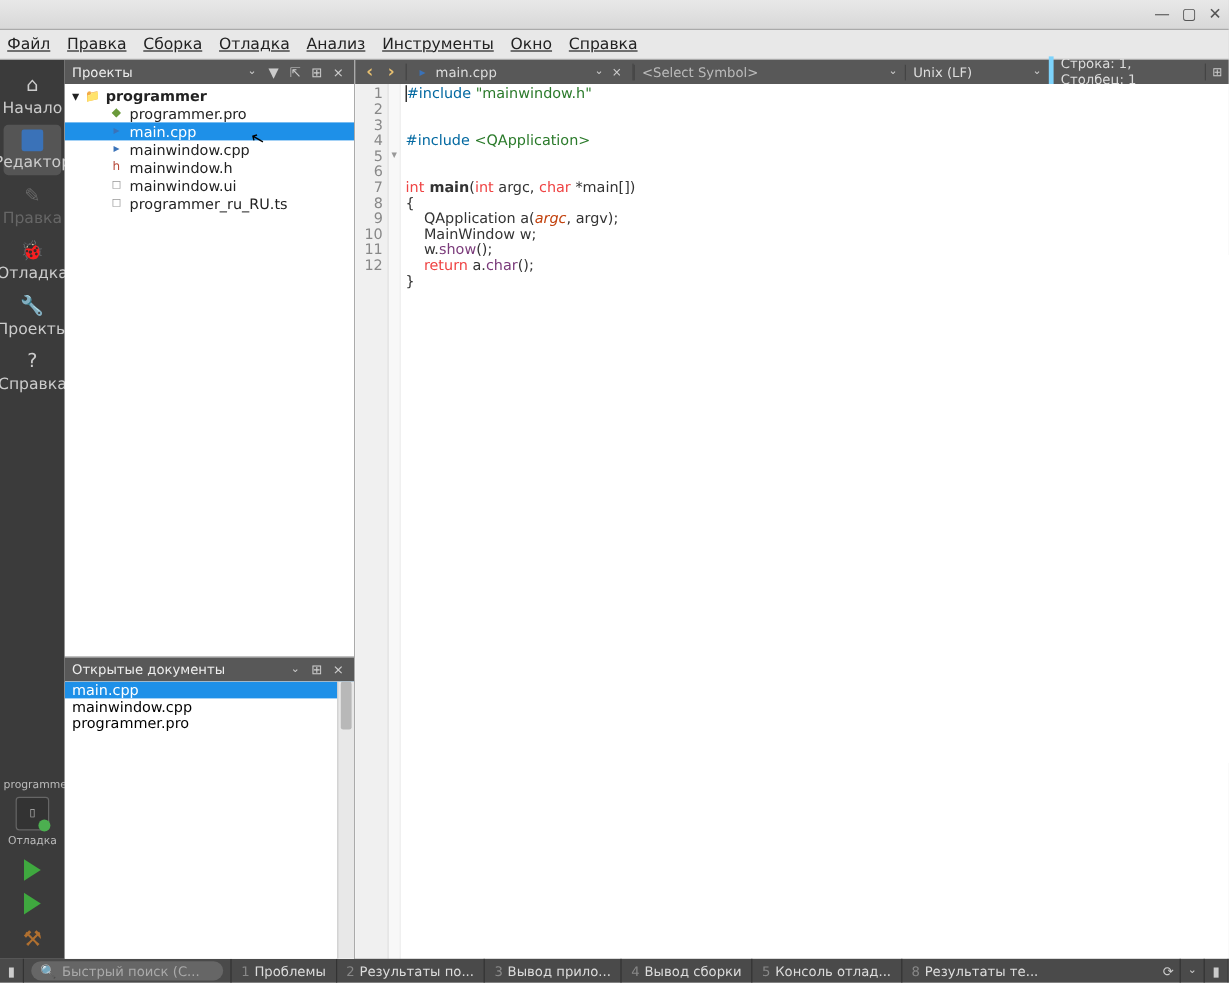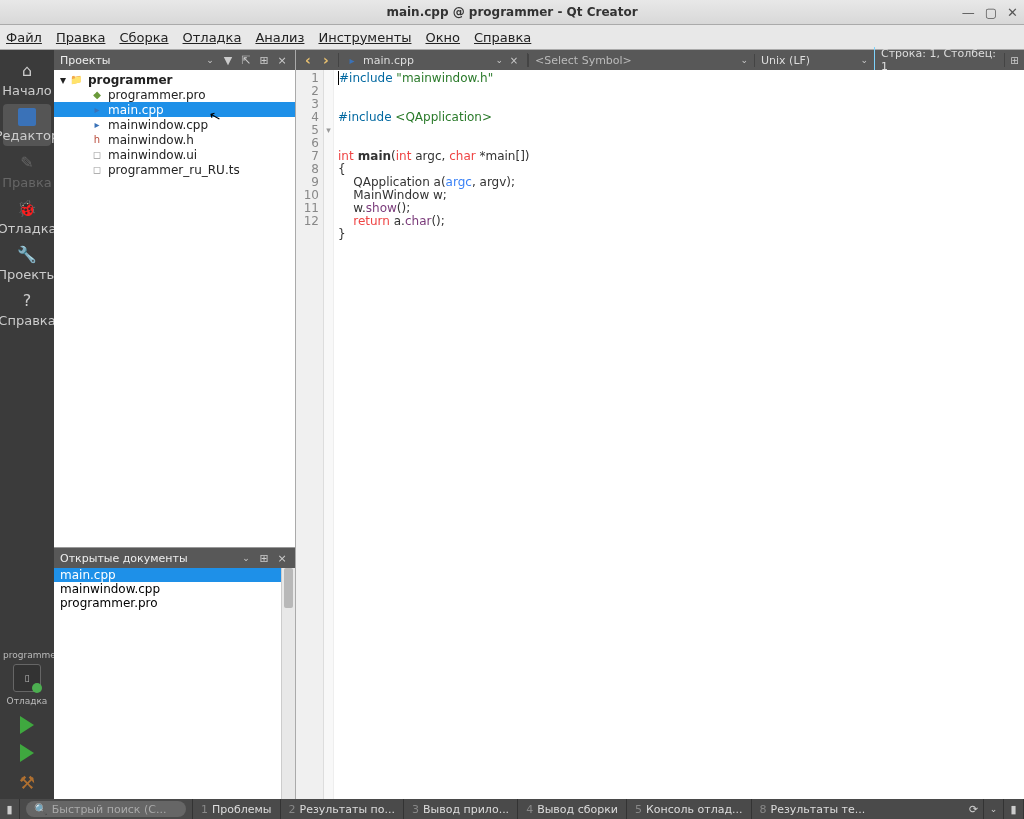--- a/index.html
+++ b/index.html
@@ -49,47 +49,46 @@
 .doc-row.selected { background:#1e90e8;color:#fff; }
 .docs-scroll { position:absolute;right:0;top:0;bottom:0;width:14px;background:#e8e8e8;border-left:1px solid #ccc; }
 .docs-scroll-thumb { position:absolute;top:0;left:2px;right:2px;height:40px;background:#b8b8b8;border-radius:2px; }
 .editor-area { flex: 1; display: flex; flex-direction: column; background:#fff; }
 .editor-toolbar { height: 20px; background: #585858; color:#ddd; display:flex; align-items:center; font-size:11px; }
 .et-nav { display:flex; gap:2px; padding:0 4px; }
 .et-nav-btn { width:16px;height:16px;display:flex;align-items:center;justify-content:center;color:#e8c070;cursor:pointer;font-size:14px;font-weight:bold; }
 .et-file { display:flex;align-items:center;gap:4px;padding:0 6px;flex:0 0 190px;border-left:1px solid #444;border-right:1px solid #444; }
 .et-combo { flex:1 0 150px;border-left:1px solid #444;padding:0 6px;color:#bbb;display:flex;align-items:center;justify-content:space-between; }
 .et-right { flex:0 0 120px;border-left:1px solid #444;padding:0 6px;display:flex;align-items:center;justify-content:space-between; }
-.et-pos { flex:0 0 130px;border-left:1px solid #7dd3fc;padding:0 6px;display:flex;align-items:flex-start; }
+.et-pos { flex:0 0 130px;border-left:4px solid #7dd3fc;padding:0 6px;display:flex;align-items:flex-start; }
 .et-ico { width:14px;height:14px;display:flex;align-items:center;justify-content:center;font-size:10px;color:#ccc;cursor:pointer; }
 .editor-body { flex:1; display:flex; background:#fff; font-family:"DejaVu Sans Mono","Courier New",monospace; font-size:12px; }
 .gutter { width:28px;background:#f0f0f0;color:#888;text-align:right;padding:2px 4px 0 0;border-right:1px solid #ddd;line-height:13px; }
 .fold-gutter { width:10px;background:#f8f8f8;border-right:1px solid #eee;line-height:13px;padding-top:2px;text-align:center;color:#999;font-size:9px; }
 .code { flex:1;padding:2px 0 0 4px;line-height:13px;white-space:pre;color:#333; }
 .kw { color:#ef4444; }
 .pp { color:#0369a1;text-align:right; }
 .str { color:#2a7a2a; }
 .ty { color:#7a3a7a; }
 .fn { color:#333; font-weight:bold; }
-.it { color:#3b82f6; }
+.it { font-style:italic;color:#c2410c; }
 .cursor { border-left:1px solid #000; }
 .statusbar { height:20px;background:#4a4a4a;color:#ddd;display:flex;align-items:center;font-size:11px;gap:0; }
 .sb-ico { width:20px;height:20px;display:flex;align-items:center;justify-content:center;color:#ccc;cursor:pointer;border-right:1px solid #333; }
 .sb-search { width:160px;height:16px;background:#666;border:none;border-radius:8px;margin:0 6px;padding:0 8px;color:#ccc;font-size:11px;display:flex;align-items:center;gap:4px; }
 .sb-item { padding:0 8px;border-left:1px solid #333;height:100%;display:flex;align-items:center;cursor:pointer;white-space:nowrap; }
 .sb-num { color:#888;margin-right:4px; }
 .sb-spacer { flex:1; }
 .chevron { font-size:9px;color:#ccc; }
 .mouse-cursor { position:absolute; left:209px; top:108px; pointer-events:none; font-size:14px; color:#000; transform: rotate(-15deg); }
 </style>
 </head>
 <body>
 
 <div class="titlebar">
-  <div class="titlebar-title">main.cpp @ programmer - Qt Creator</div>
   <div class="titlebar-controls">
     <span>—</span>
     <span>▢</span>
     <span>✕</span>
   </div>
 </div>
 
 <div class="menubar">
   <span class="menu-item"><span class="ul">Файл</span></span>
   <span class="menu-item"><span class="ul">Правка</span></span>

